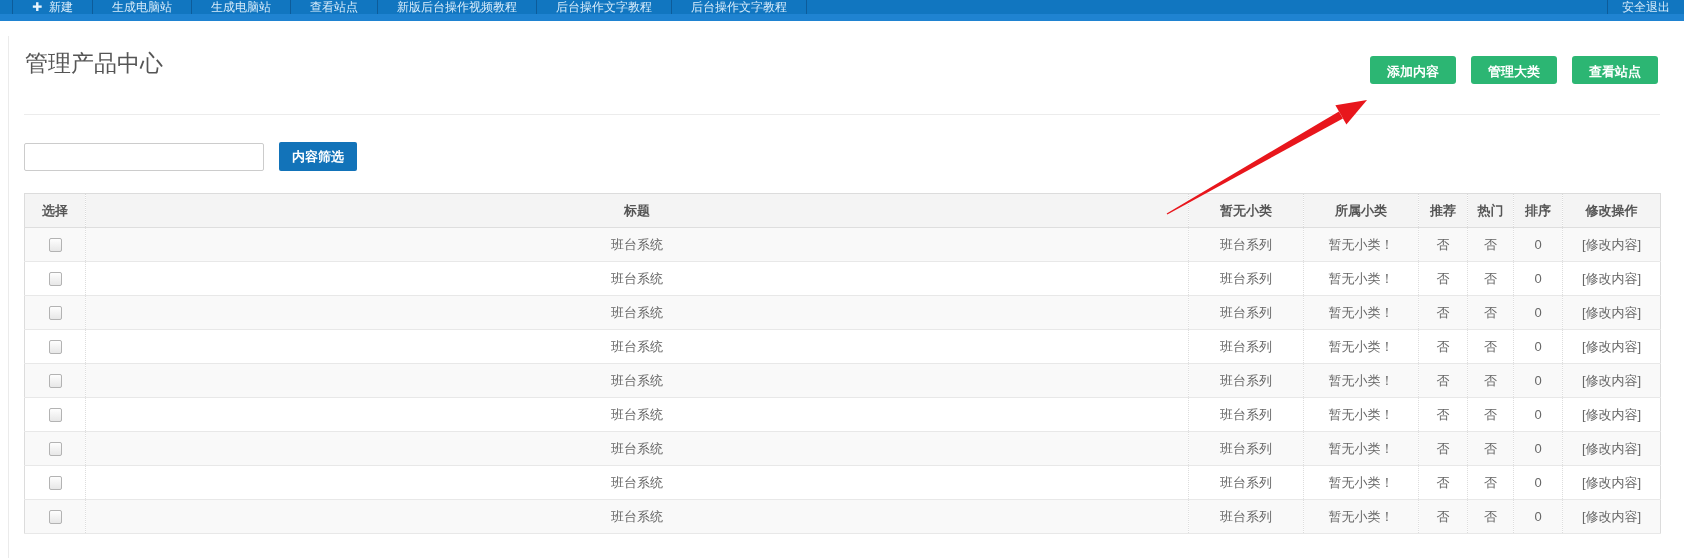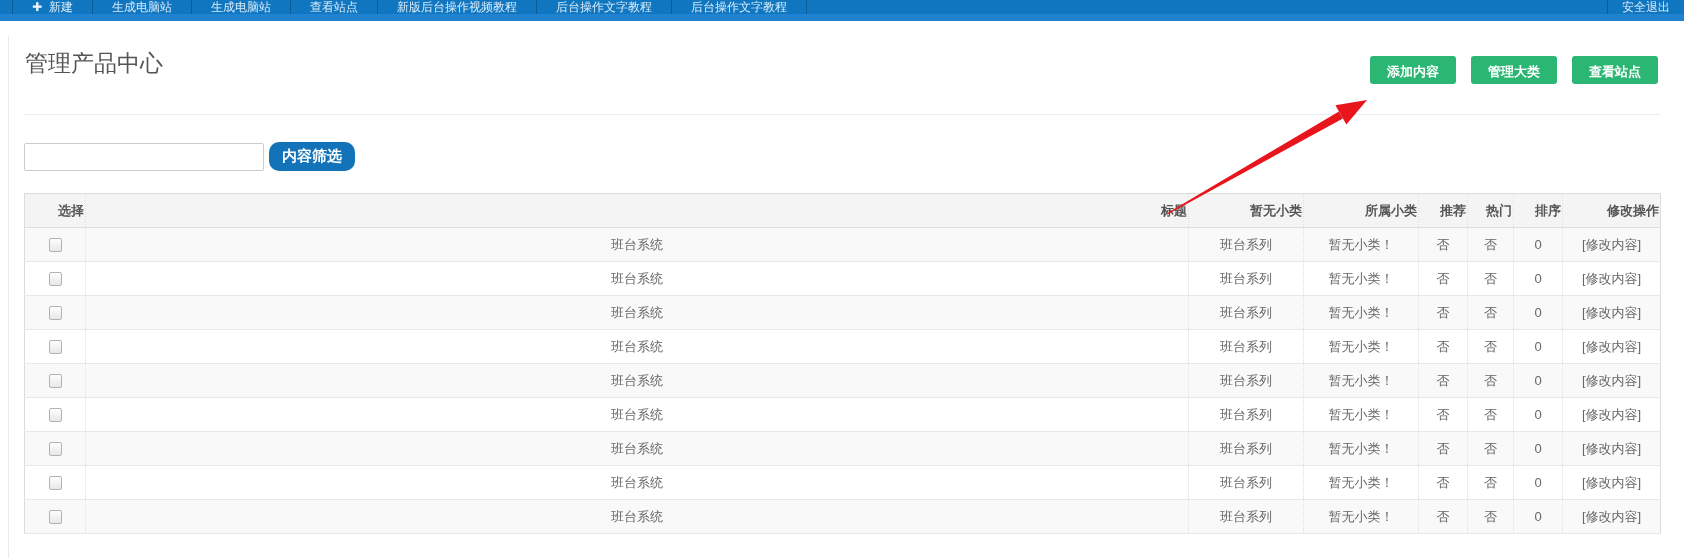--- a/index.html
+++ b/index.html
@@ -53,35 +53,35 @@
     cursor:pointer;font-family:inherit;
   }
 
   
   .filter-row{margin:27px 0 0 24px;display:flex;align-items:center;height:29px;}
   .filter-input{
     width:240px;height:28px;border:1px solid #ccc;border-radius:2px;
     padding:0 8px;font-size:13px;outline:none;
   }
   .btn-blue{
-    margin-left:5px;background:var(--btn-blue);color:#fff;border:none;border-radius:10px;
-    height:29px;padding:0 13px;font-size:15px;font-weight:bold;cursor:pointer;font-family:inherit;
+    margin-left:15px;background:var(--btn-blue);color:#fff;border:none;border-radius:2px;
+    height:29px;padding:0 13px;font-size:13px;font-weight:bold;cursor:pointer;font-family:inherit;
   }
 
   
   .content-table{
     margin:22px 0 0 24px;width:1636px;
     border-collapse:collapse;table-layout:fixed;
     font-size:13px;color:#666;
     border:1px solid #dcdcdc;
   }
   .content-table th{
     height:34px;background:#f4f4f4;color:#555;font-weight:bold;
     border-left:1px dotted #d9d9d9;border-bottom:1px solid #dedede;
-    text-align:right;padding:0 1px;overflow:hidden;white-space:nowrap;
+    text-align:center;padding:0 8px;overflow:hidden;white-space:nowrap;
   }
   .content-table td{
     height:34px;text-align:center;
     border-left:1px dotted #dddddd;border-bottom:1px solid #e8e8e8;
     padding:0 4px;overflow:hidden;white-space:nowrap;
   }
   .content-table th:first-child,.content-table td:first-child{border-left:none;}
   .content-table tbody tr:nth-child(odd){background:#f9f9f9;}
 
   .col-select{width:61px;} .col-title{width:1103px;}

